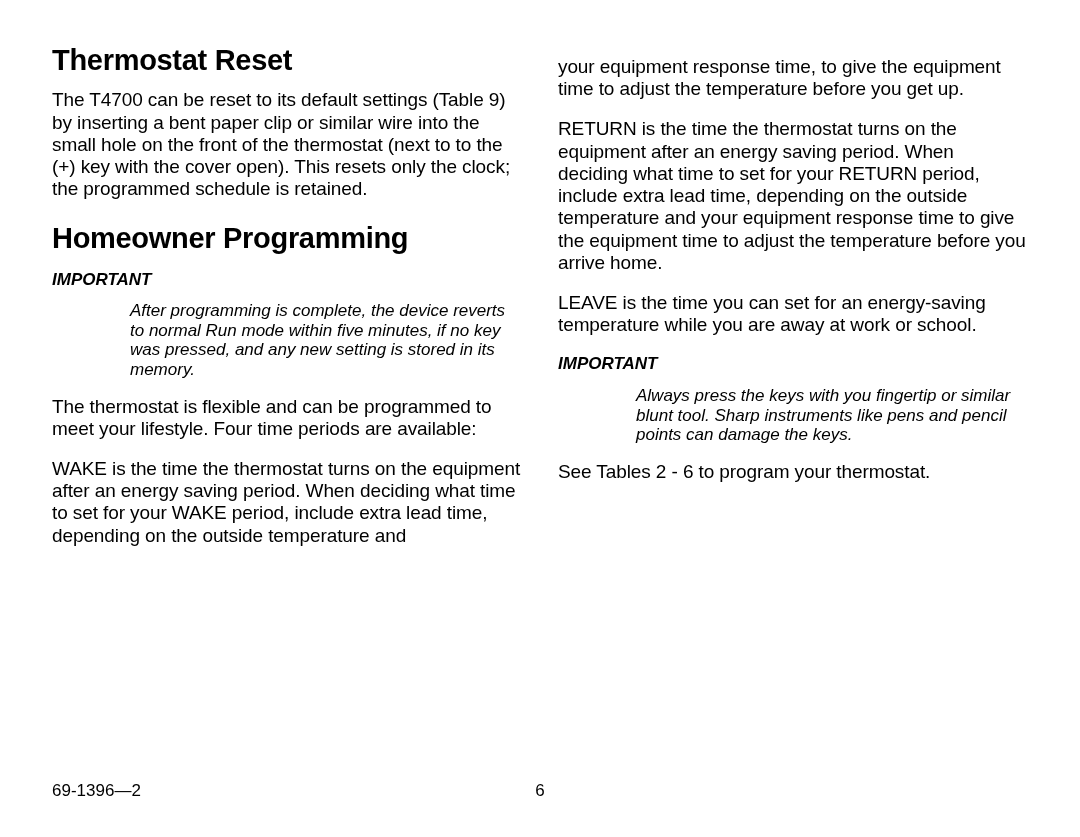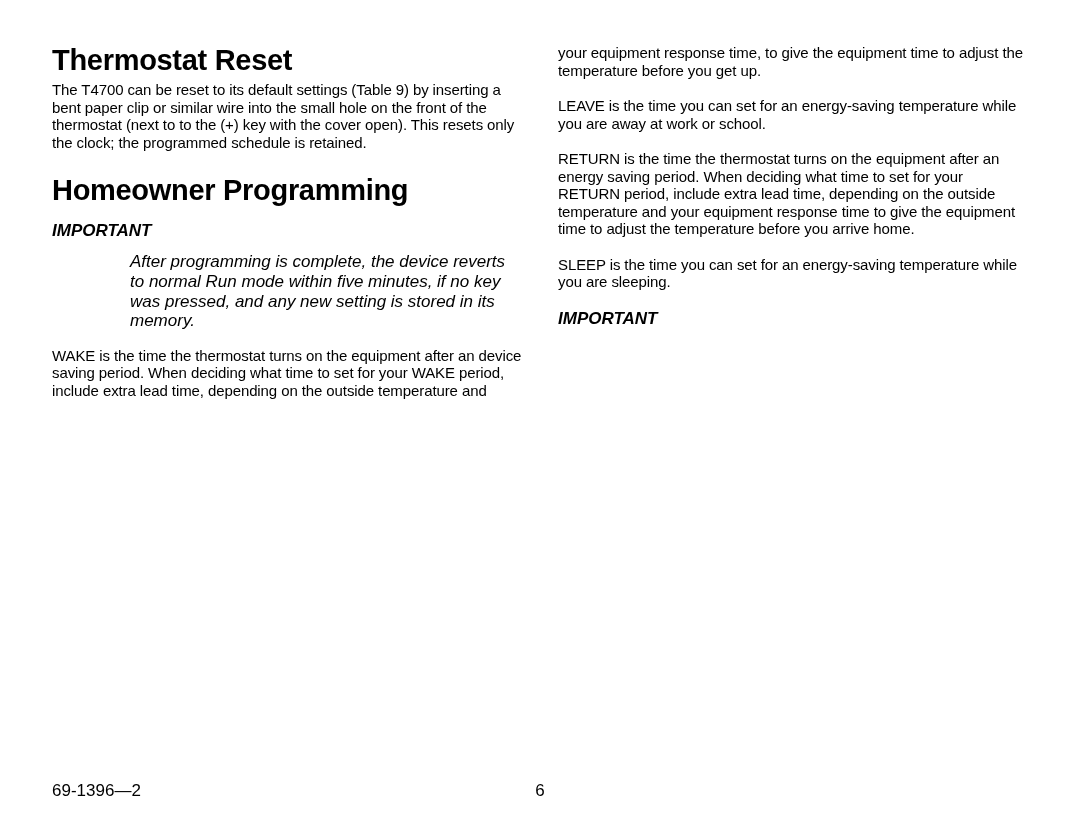--- a/index.html
+++ b/index.html
@@ -30,23 +30,23 @@
       font-weight: bold;
       margin: 0 0 4px 0;
       line-height: 1.15;
       font-family: Arial, Helvetica, sans-serif;
       letter-spacing: -0.3px;
     }
     h2.space-above {
       margin-top: 22px;
     }
     p {
-      font-size: 15px;
+      font-size: 19px;
       line-height: 1.17;
-      margin: 0 0 18px 0;
+      margin: 12px 0 18px 0;
       font-family: Arial, Helvetica, sans-serif;
       letter-spacing: -0.1px;
     }
     .important-block {
       margin-bottom: 16px;
       margin-top: 14px;
     }
     .important-label {
       font-size: 17px;
       font-weight: bold;
@@ -88,34 +88,36 @@
       <h2>Thermostat Reset</h2>
       <p>The T4700 can be reset to its default settings (Table 9) by inserting a bent paper clip or similar wire into the small hole on the front of the thermostat (next to to the (+) key with the cover open). This resets only the clock; the programmed schedule is retained.</p>
 
       <h2 class="space-above">Homeowner Programming</h2>
 
       <div class="important-block">
         <div class="important-label">IMPORTANT</div>
         <div class="important-body">After programming is complete, the device reverts to normal Run mode within five minutes, if no key was pressed, and any new setting is stored in its memory.</div>
       </div>
 
+      <p>The thermostat is flexible and can be programmed to meet your lifestyle. Four time periods are available:</p>
 
-      <p style="margin-bottom:0">WAKE is the time the thermostat turns on the equipment after an device saving period. When deciding what time to set for your WAKE period, include extra lead time, depending on the outside temperature and</p>
+      <p style="margin-bottom:0">WAKE is the time the thermostat turns on the equipment after an energy saving period. When deciding what time to set for your WAKE period, include extra lead time, depending on the outside temperature and</p>
     </div>
 
     <div class="col">
       <p>your equipment response time, to give the equipment time to adjust the temperature before you get up.</p>
+      <p>RETURN is the time the thermostat turns on the equipment after an energy saving period. When deciding what time to set for your RETURN period, include extra lead time, depending on the outside temperature and your equipment response time to give the equipment time to adjust the temperature before you arrive home.</p>
       <p>LEAVE is the time you can set for an energy-saving temperature while you are away at work or school.</p>
-      <p>RETURN is the time the thermostat turns on the equipment after an energy saving period. When deciding what time to set for your RETURN period, include extra lead time, depending on the outside temperature and your equipment response time to give the equipment time to adjust the temperature before you arrive home.</p>
-      <p>SLEEP is the time you can set for an energy-saving temperature while you are sleeping.</p>
 
       <div class="important-block">
         <div class="important-label">IMPORTANT</div>
+        <div class="important-body">Always press the keys with you fingertip or similar blunt tool. Sharp instruments like pens and pencil points can damage the keys.</div>
       </div>
 
+      <p style="margin-bottom:0">See Tables 2 - 6 to program your thermostat.</p>
     </div>
   </div>
 
   <div class="footer">
     <span class="docnum">69-1396—2</span>
     <span class="pagenum">6</span>
   </div>
 </div>
 
 </body></html>

